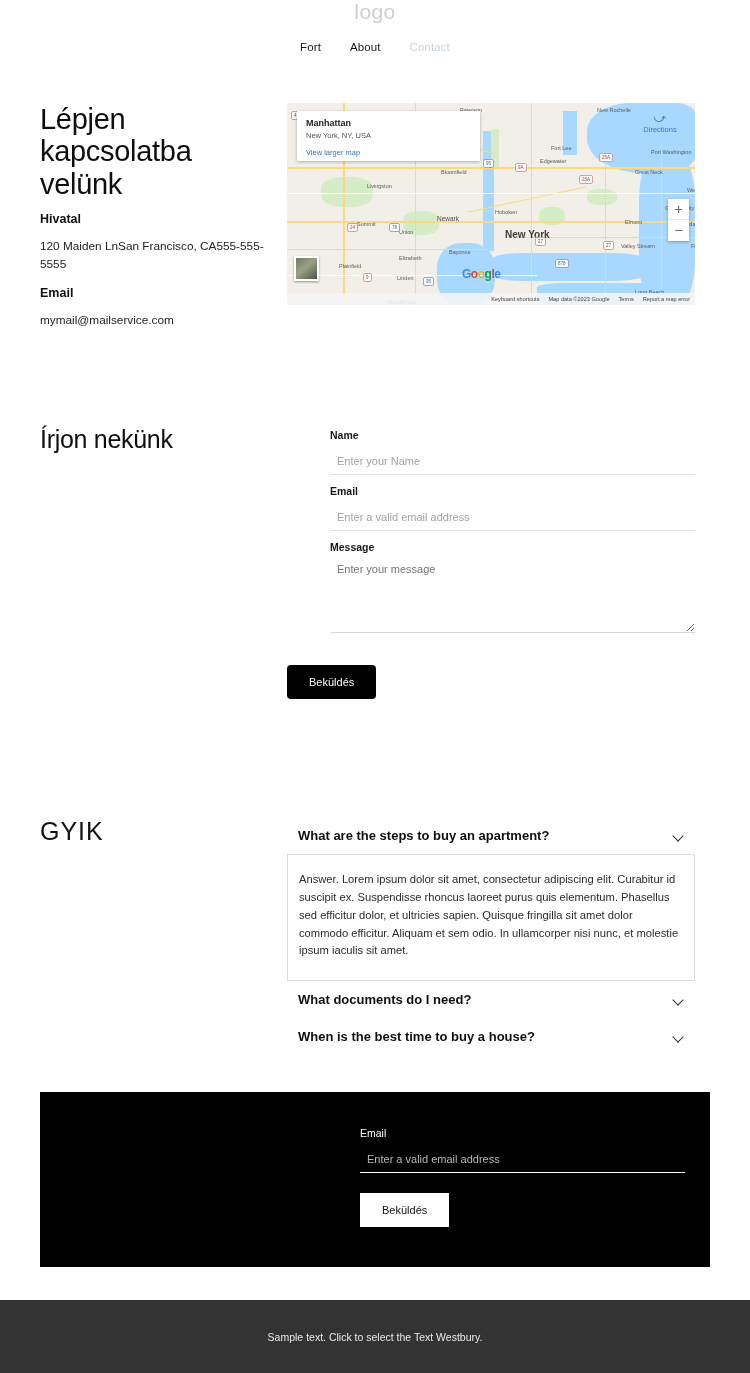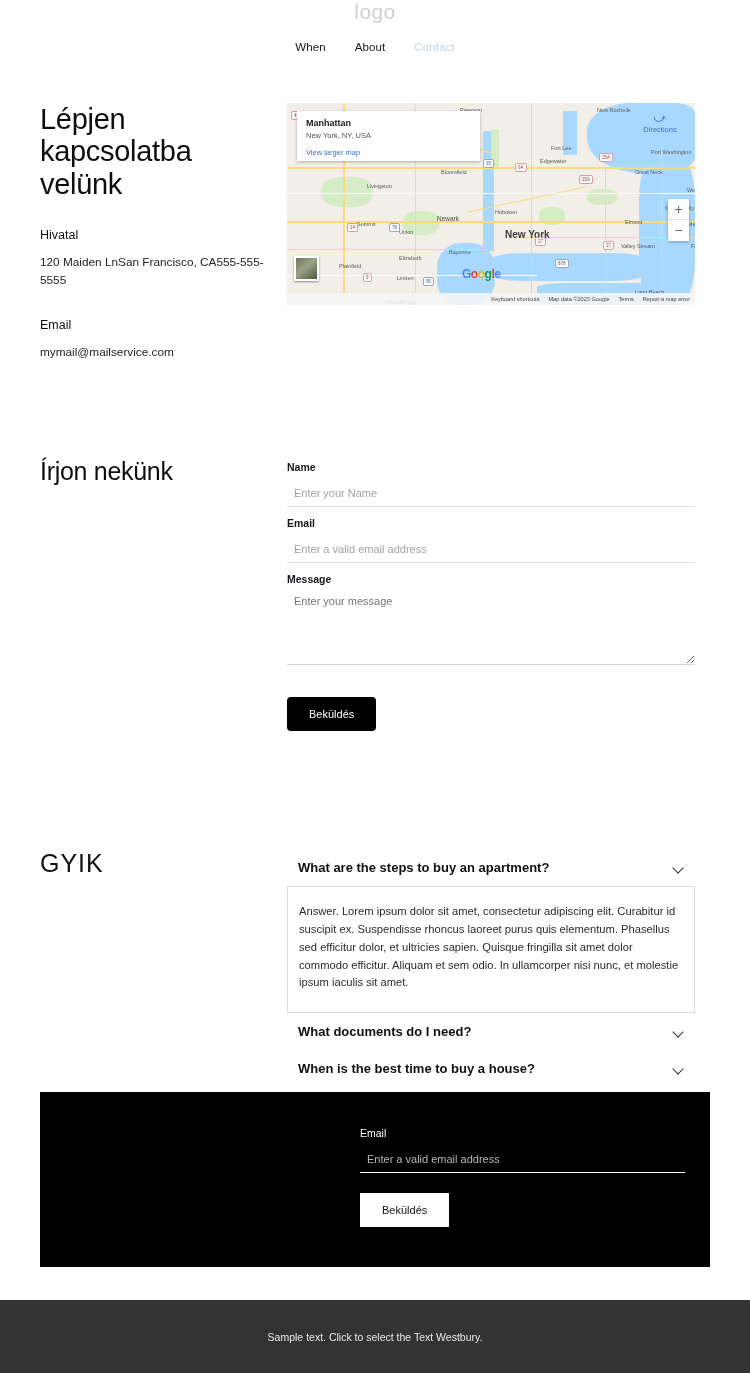--- a/index.html
+++ b/index.html
@@ -45,23 +45,23 @@
   .contact-left { width: 225px; flex: none; }
   .contact-heading {
     font-size: 29px;
     line-height: 1.12;
     font-weight: 300;
     color: #0e0e0e;
     letter-spacing: -0.3px;
   }
   .contact-sub {
     font-size: 12.5px;
-    font-weight: normal;
+    font-weight: bold;
     color: #111;
-    margin-top: 28px;
+    margin-top: 12px;
   }
   .contact-text {
     font-size: 11.8px;
     color: #232323;
     line-height: 1.5;
     margin-top: 12px;
   }
 
   
   .map-wrap {
@@ -156,21 +156,21 @@
   .form-section {
     display: flex;
     padding: 96px 40px 0 40px;
     gap: 22px;
   }
   .form-left { width: 225px; flex: none; }
   .form-heading {
     font-size: 25px; font-weight: 300; color: #0e0e0e; letter-spacing: -0.3px;
   }
   .form-right { width: 408px; flex: none; padding-top: 4px; }
-  .field { margin-bottom: 10px; }
+  .field { margin-bottom: 10px; margin-left: 43px; }
   .field-label {
     font-size: 10.5px; font-weight: bold; color: #15171a; margin-bottom: 10px;
   }
   .field-input {
     width: 100%; border: none; border-bottom: 1px solid #e3e3e3;
     font-size: 11px; color: #9b9b9b; padding: 0 0 7px 7px;
     font-family: "Liberation Sans", sans-serif; background: transparent;
     outline: none;
   }
   .field-input::placeholder { color: #a3a3a3; }
@@ -248,21 +248,21 @@
     display: flex; align-items: center; justify-content: center;
   }
   .footer-text { font-size: 10.5px; color: #e8e8e8; }
 </style>
 </head>
 <body>
 
 <header class="site-header">
   <div class="logo">logo</div>
   <nav class="main-nav">
-    <a class="nav-link" href="#">When</a>
+    <a class="nav-link" href="#">Fort</a>
     <a class="nav-link" href="#">About</a>
     <a class="nav-link is-muted" href="#">Contact</a>
   </nav>
 </header>
 
 <section class="contact-section">
   <div class="contact-left">
     <h1 class="contact-heading">Lépjen kapcsolatba velünk</h1>
     <div class="contact-sub">Hivatal</div>
     <div class="contact-text">120 Maiden LnSan Francisco, CA555-555-5555</div>

